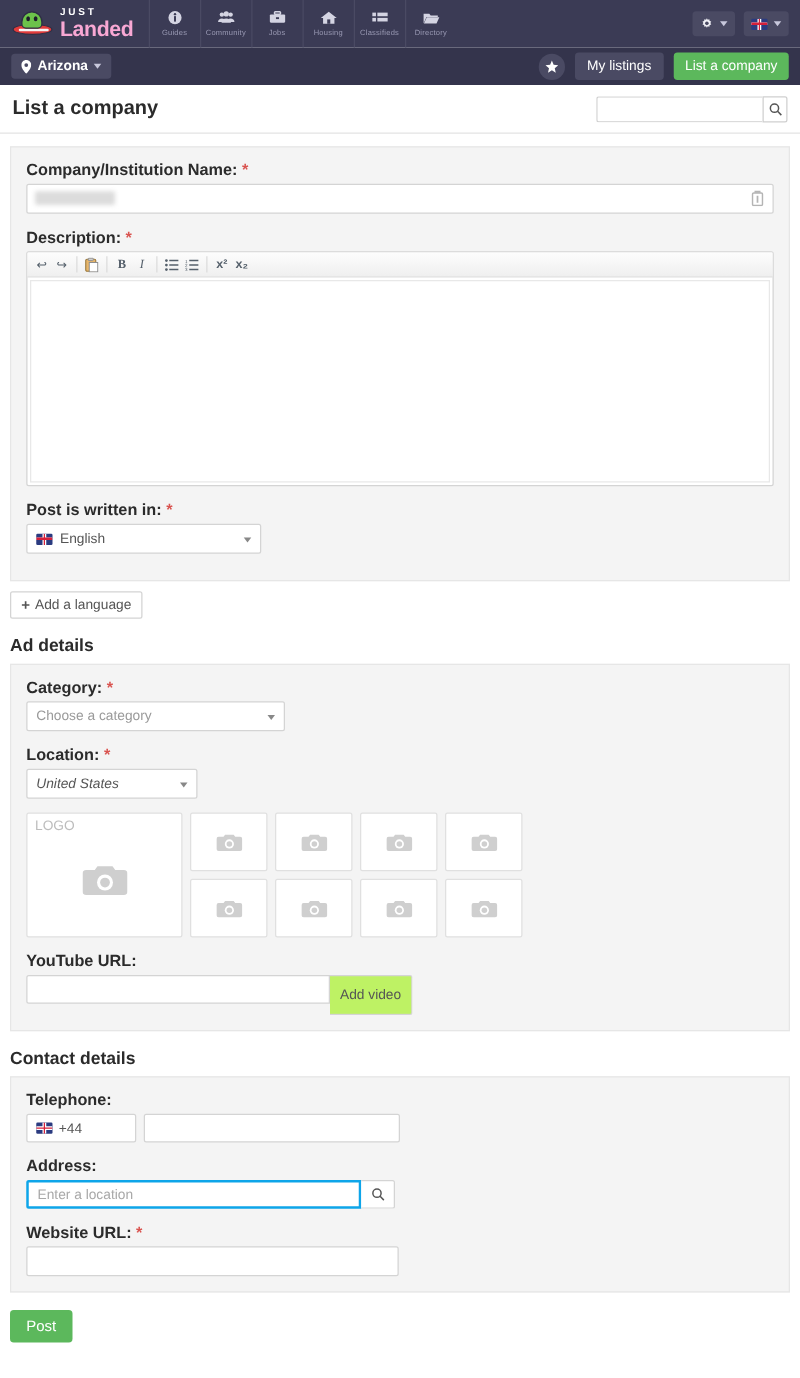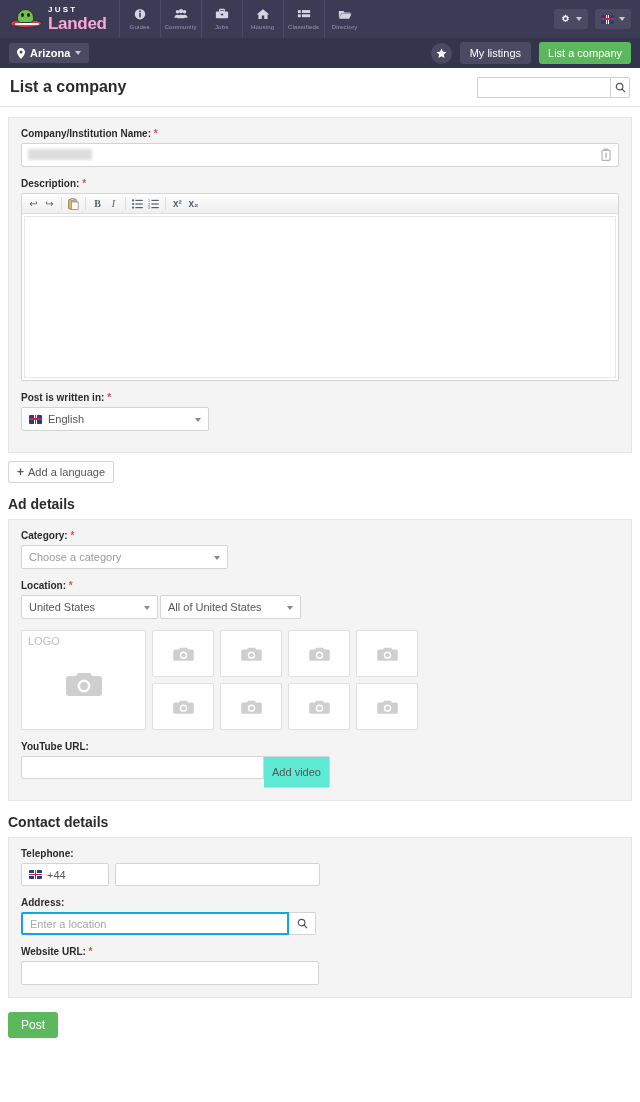--- a/index.html
+++ b/index.html
@@ -140,21 +140,21 @@
   
   .panel {
     background:#f4f4f4; border:1px solid #e6e6e6; margin:0 8px;
     padding:10px 12px;
   }
   .section-title {
     font-size:14px; font-weight:bold; color:#2b2b2b;
     padding:13px 8px 7px 8px;
   }
   .flabel {
-    font-size:10px; font-weight:bold; color:#2b2b2b; margin-bottom:4px; display:block;
+    font-size:13px; font-weight:bold; color:#2b2b2b; margin-bottom:4px; display:block;
   }
   .req { color:#d9534f; font-weight:bold; }
   .txtinput {
     width:100%; height:24px; border:1px solid #d4d4d4; background:#fff;
     border-radius:2px; padding:0 6px; font-size:11px; outline:none;
     font-family:"Liberation Sans", sans-serif; color:#555;
   }
   .field { margin-bottom:11px; }
 
   .nameinput-wrap { position:relative; }
@@ -221,21 +221,21 @@
     border-radius:2px;
   }
 
   .ytrow { display:flex; }
   .ytinput {
     width:243px; height:23px; border:1px solid #d4d4d4; background:#fff;
     border-radius:2px 0 0 2px; padding:0 6px; font-size:11px; outline:none;
     font-family:"Liberation Sans", sans-serif;
   }
   .ytbtn {
-    height:23px; border:1px solid #d4d4d4; border-left:none; background:#5eead4;
+    height:23px; border:1px solid #d4d4d4; border-left:none; background:#bef264;
     padding:15px 8px; display:flex; align-items:center; font-size:11px;
     color:#555; cursor:pointer; border-radius:0 2px 2px 0;
   }
 
   .telrow { display:flex; gap:6px; }
   .telcode {
     width:88px; height:23px; border:1px solid #d4d4d4; background:#fff;
     border-radius:2px; display:flex; align-items:center; gap:5px;
     padding:0 18px 0 7px; font-size:11px; color:#555; position:relative; cursor:pointer;
   }
@@ -493,27 +493,23 @@
       <span class="placeholdertxt">Choose a category</span>
       <span class="scaret"></span>
     </div>
   </div>
 
   <div class="field">
     <label class="flabel">
       <span>Location:</span>
       <span class="req">*</span>
     </label>
-    <div style="display:flex;gap:2px;">
+    <div style="display:flex;gap:30px;font-style:italic;">
       <div class="selbox" style="width:137px;">
         <span>United States</span>
-        <span class="scaret"></span>
-      </div>
-      <div class="selbox" style="width:141px;">
-        <span>All of United States</span>
         <span class="scaret"></span>
       </div>
     </div>
   </div>
 
   <div class="field">
     <div class="photogrid">
 
       <div class="logobox">
         <span class="ltxt">LOGO</span>

